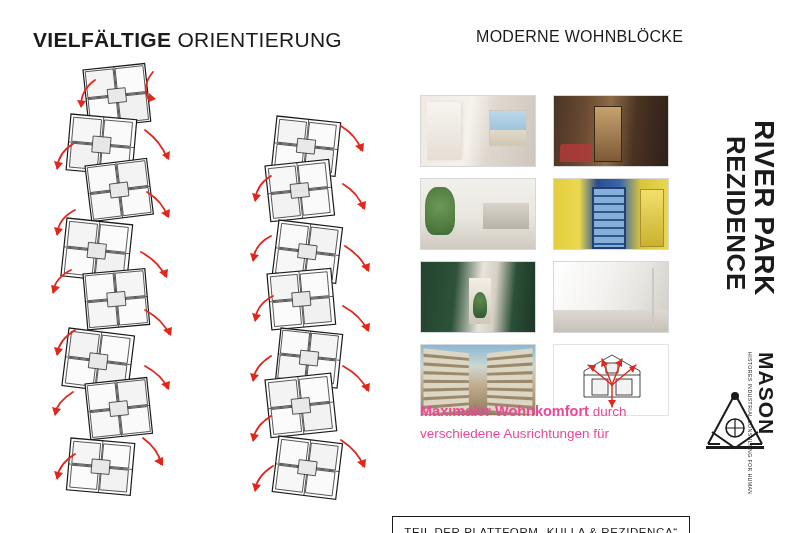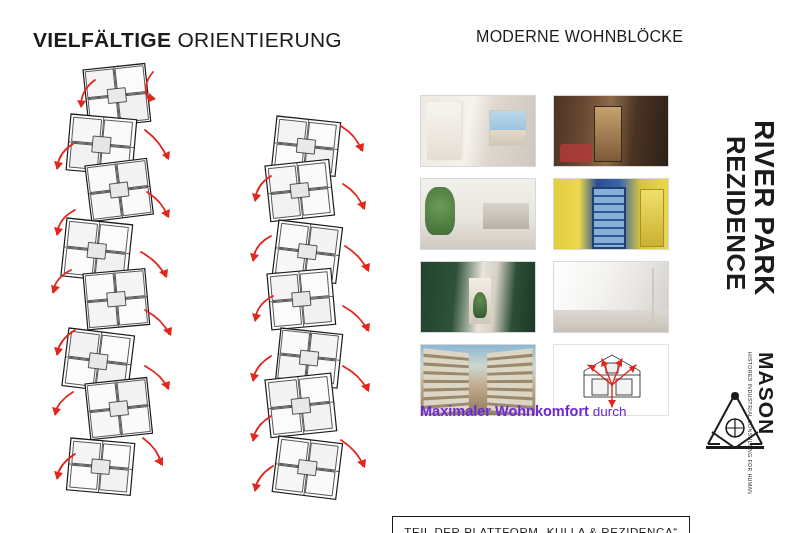--- a/index.html
+++ b/index.html
@@ -165,21 +165,21 @@
   .ph8 { background: #ffffff; border-color: #e2e2e2; }
 
   
   .caption {
     position: absolute;
     left: 420px;
     top: 400px;
     width: 270px;
     font-size: 13.5px;
     line-height: 1.62;
-    color: #6d28d9;
+    color: #ec4899;
   }
   .caption .strong { font-weight: bold; font-size: 14.5px; }
 
   
   .bottom-bar {
     position: absolute;
     left: 392px;
     top: 489px;
     width: 298px;
     height: 31px;
@@ -533,21 +533,21 @@
             <path d="M82 20 l -3 8 l -4 -6 z" fill="#e1261c" stroke="none"></path>
           <path d="M58 40 L58 62"></path>
             <path d="M58 62 l -4 -7 l 8 0 z" fill="#e1261c" stroke="none"></path>
         </g>
       </svg>
     </div>
   </div>
 
   <div class="caption">
     <span class="strong">Maximaler Wohnkomfort</span><span> durch</span><br>
-    <br>
+    <span>verschiedene Ausrichtungen für</span><br>
   </div>
 
   <div class="bottom-bar">
     <span>TEIL DER PLATTFORM „KULLA &amp; REZIDENCA“</span>
   </div>
 
   <div class="brand">
     <div class="brand-text">
       <span class="brand-line1">RIVER PARK</span>
       <span class="brand-line2">REZIDENCE</span>

